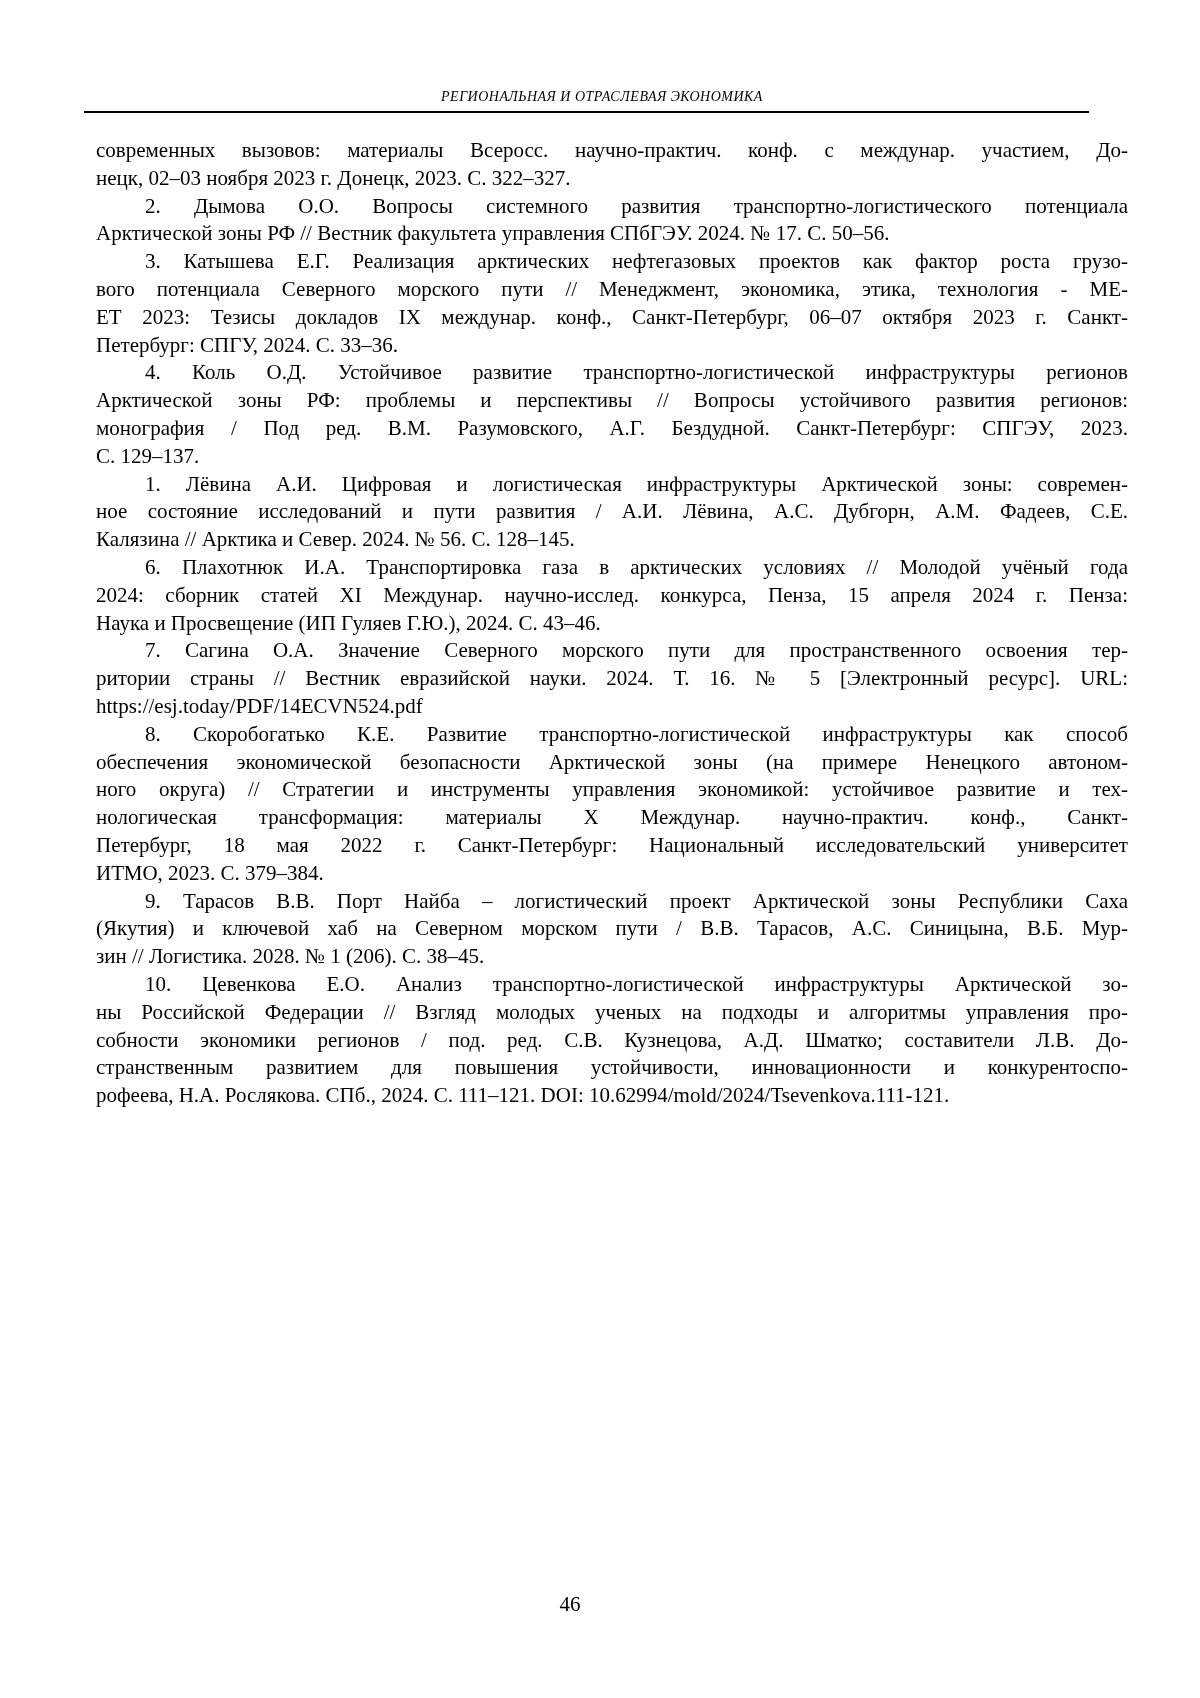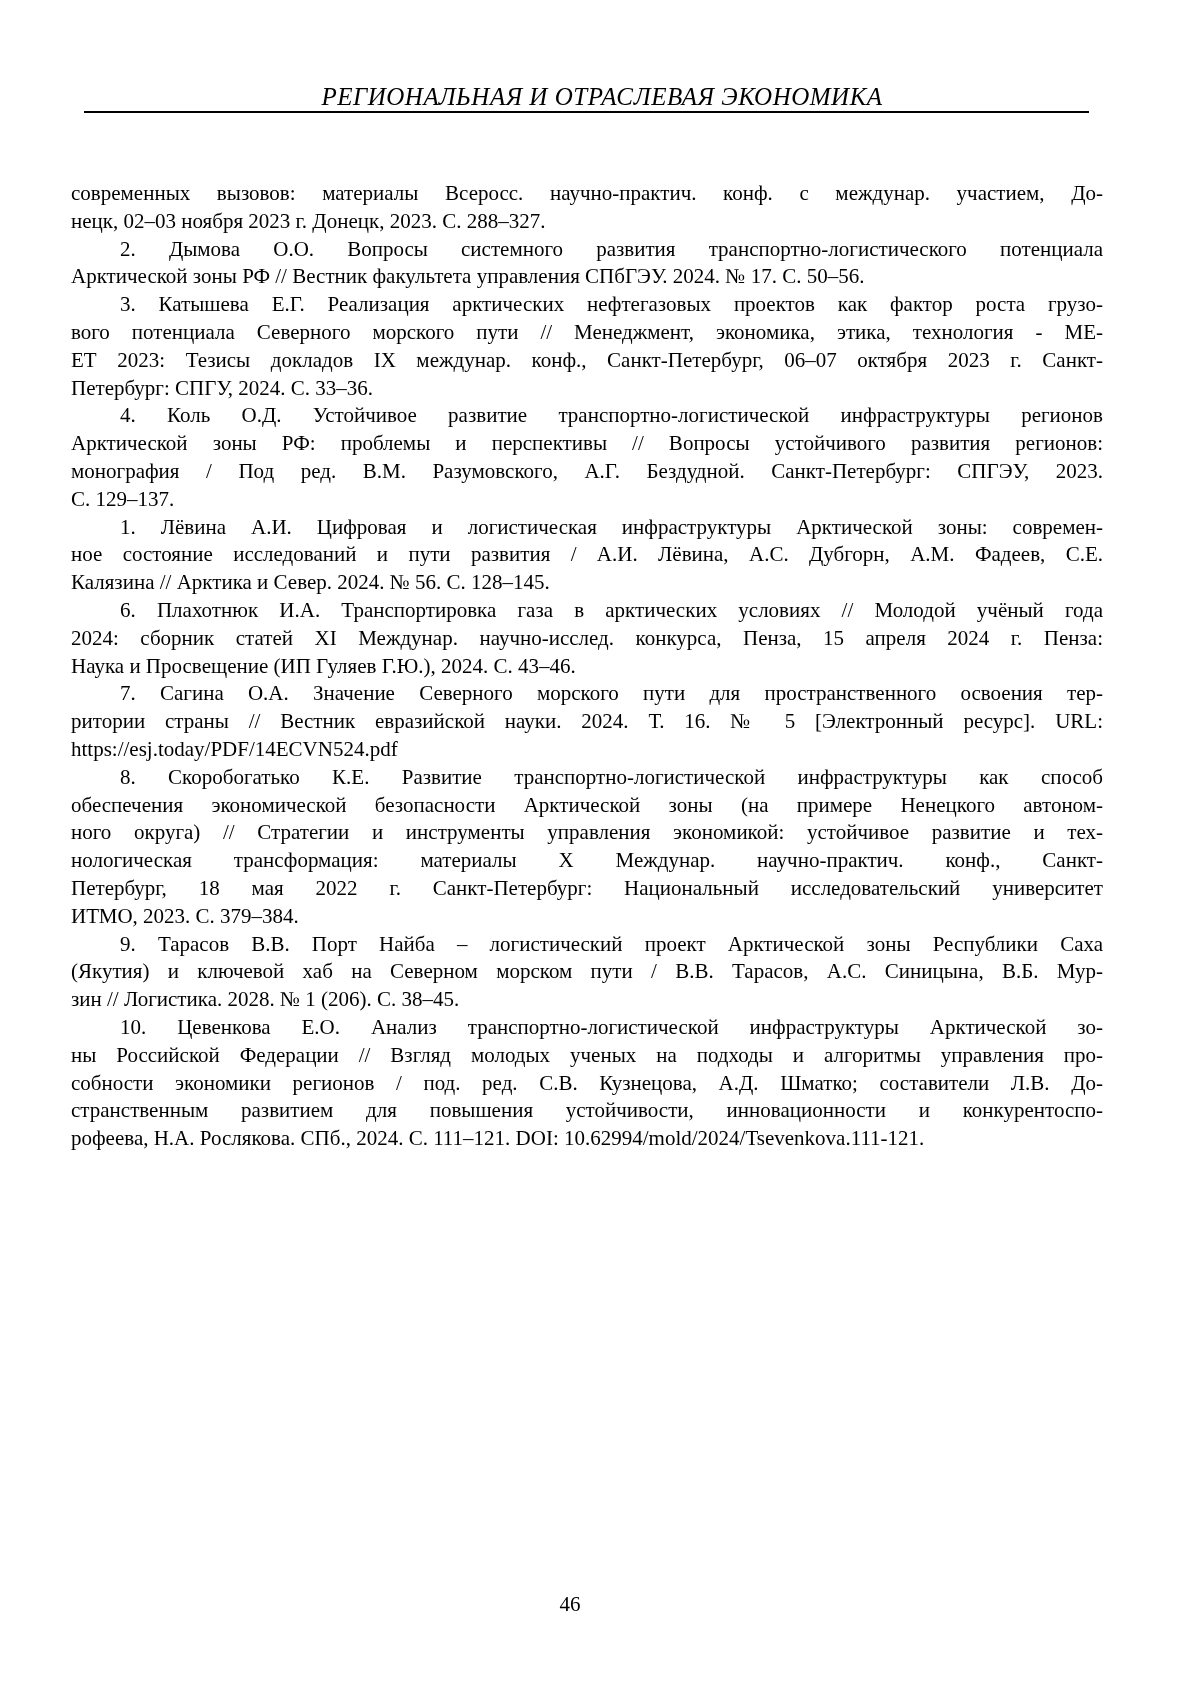--- a/index.html
+++ b/index.html
@@ -16,40 +16,39 @@
     color: #000000;
     overflow: hidden;
   }
   .header-title {
     position: absolute;
     top: 84px;
     left: 86px;
     width: 1032px;
     text-align: center;
     font-style: italic;
-    font-size: 25px;
+    font-size: 14px;
     line-height: 26px;
     letter-spacing: 0.5px;
     white-space: nowrap;
   }
   .header-rule {
     position: absolute;
     top: 111px;
     left: 84px;
     width: 1005px;
     height: 2px;
     background: #000000;
   }
   .references {
     position: absolute;
     top: 137px;
-    left: 71px;
+    left: 96px;
     width: 1032px;
     font-size: 21px;
-    margin-top: 43px;
   }
   .ref {
     margin: 0;
     padding: 0;
   }
   .line {
     line-height: 27.8px;
     height: 27.8px;
     text-align: justify;
     text-align-last: justify;
@@ -75,21 +74,21 @@
 </head>
 <body>
 
 <div class="page">
   <div class="header-title">РЕГИОНАЛЬНАЯ И ОТРАСЛЕВАЯ ЭКОНОМИКА</div>
   <div class="header-rule"></div>
 
   <div class="references">
       <div class="ref">
         <div class="line">современных вызовов: материалы Всеросс. научно-практич. конф. с междунар. участием, До-</div>
-        <div class="line lastline">нецк, 02–03 ноября 2023 г. Донецк, 2023. С. 288–327.</div>
+        <div class="line lastline">нецк, 02–03 ноября 2023 г. Донецк, 2023. С. 322–327.</div>
       </div>
       <div class="ref">
         <div class="line indent">2. Дымова О.О. Вопросы системного развития транспортно-логистического потенциала</div>
         <div class="line lastline">Арктической зоны РФ // Вестник факультета управления СПбГЭУ. 2024. № 17. С. 50–56.</div>
       </div>
       <div class="ref">
         <div class="line indent">3. Катышева Е.Г. Реализация арктических нефтегазовых проектов как фактор роста грузо-</div>
         <div class="line">вого потенциала Северного морского пути // Менеджмент, экономика, этика, технология - МЕ-</div>
         <div class="line">ЕТ 2023: Тезисы докладов IX междунар. конф., Санкт-Петербург, 06–07 октября 2023 г. Санкт-</div>
         <div class="line lastline">Петербург: СПГУ, 2024. С. 33–36.</div>

